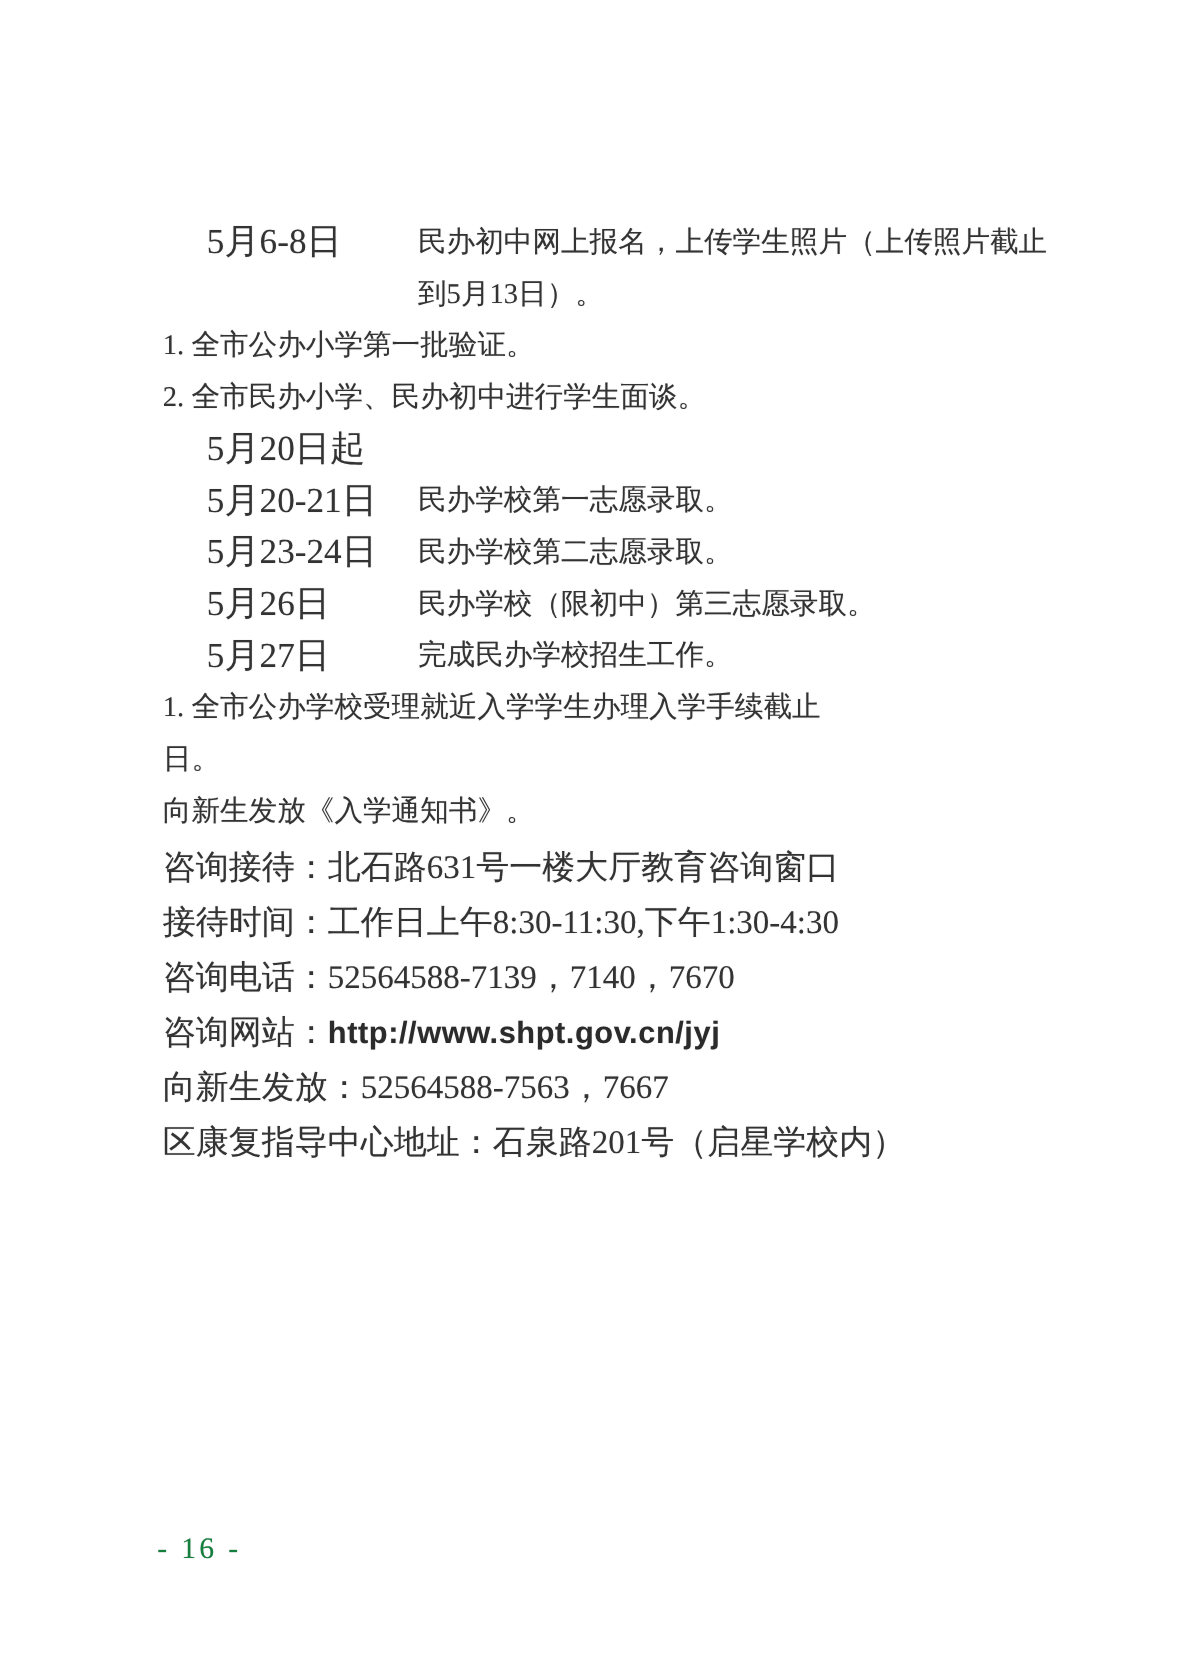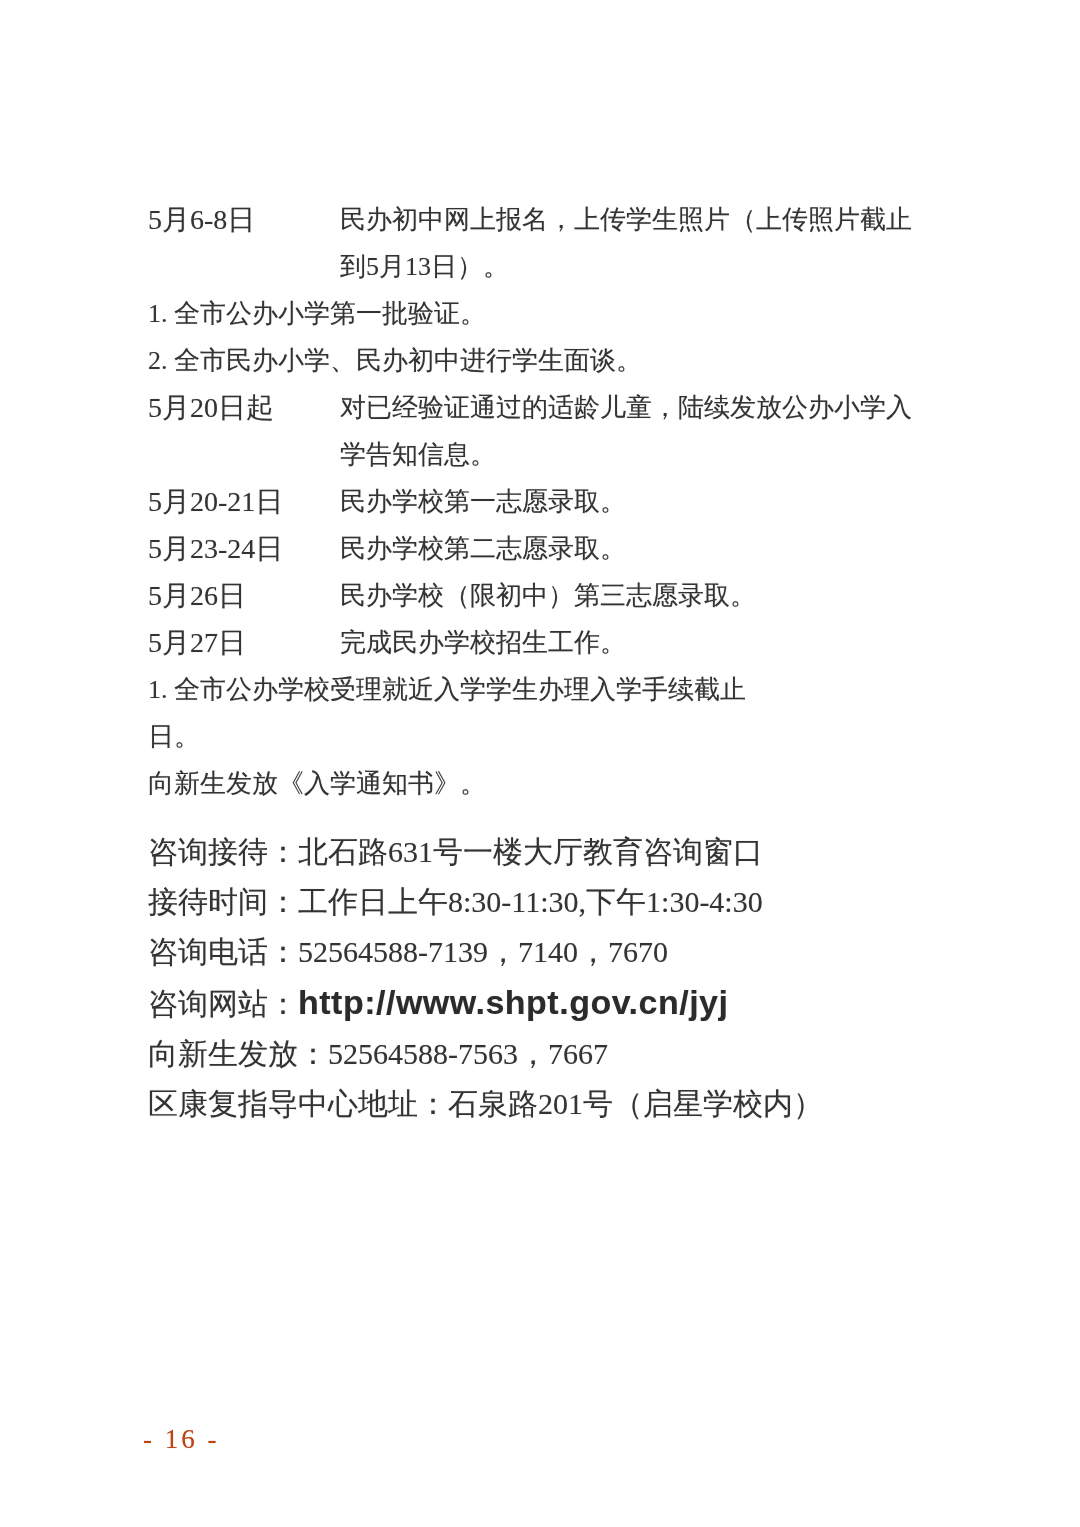--- a/index.html
+++ b/index.html
@@ -16,51 +16,52 @@
   .doc {
     position: absolute;
     left: 148px;
     top: 196px;
     width: 810px;
   }
   .timeline-row { display: flex; align-items: flex-start; }
   .date-col {
     width: 192px;
     flex-shrink: 0;
-    font-size: 28px;
+    font-size: 32px;
     line-height: 47px;
     white-space: nowrap;
+    margin-left: 40px;
   }
   .content-col { flex: 1; min-width: 0; }
   .tline {
     font-size: 26px;
     line-height: 47px;
     white-space: nowrap;
   }
-  .contact-block { margin-top: 20px; }
+  .contact-block { margin-top: 4px; }
   .cline {
     font-size: 30px;
     line-height: 50px;
     white-space: nowrap;
   }
   .cvalue.url-text {
     font-family: "Liberation Sans", "DejaVu Sans", sans-serif;
     font-weight: 700;
-    font-size: 34px;
+    font-size: 28px;
     letter-spacing: 0.5px;
     color: #2b2b2b;
   }
   .page-number {
     position: absolute;
     left: 143px;
-    top: 1424px;
+    top: 1392px;
     font-size: 27px;
     line-height: 30px;
     letter-spacing: 3px;
-    color: #c2410c;
+    color: #15803d;
   }
 </style>
 </head>
 <body style="color: rgb(51, 51, 51); background: rgb(255, 255, 255);">
 
 <div class="doc">
   <div id="timeline">
   <div class="timeline-row">
     <div class="date-col">5月6-8日</div>
     <div class="content-col">
@@ -71,24 +72,20 @@
 
   <div class="timeline-row">
     <div class="content-col">
           <div class="tline">1. 全市公办小学第一批验证。</div>
           <div class="tline">2. 全市民办小学、民办初中进行学生面谈。</div>
         </div>
   </div>
 
   <div class="timeline-row">
     <div class="date-col">5月20日起</div>
-    <div class="content-col">
-          <div class="tline">对已经验证通过的适龄儿童，陆续发放公办小学入</div>
-          <div class="tline">学告知信息。</div>
-        </div>
   </div>
 
   <div class="timeline-row">
     <div class="date-col">5月20-21日</div>
     <div class="content-col">
           <div class="tline">民办学校第一志愿录取。</div>
         </div>
   </div>
 
   <div class="timeline-row">

